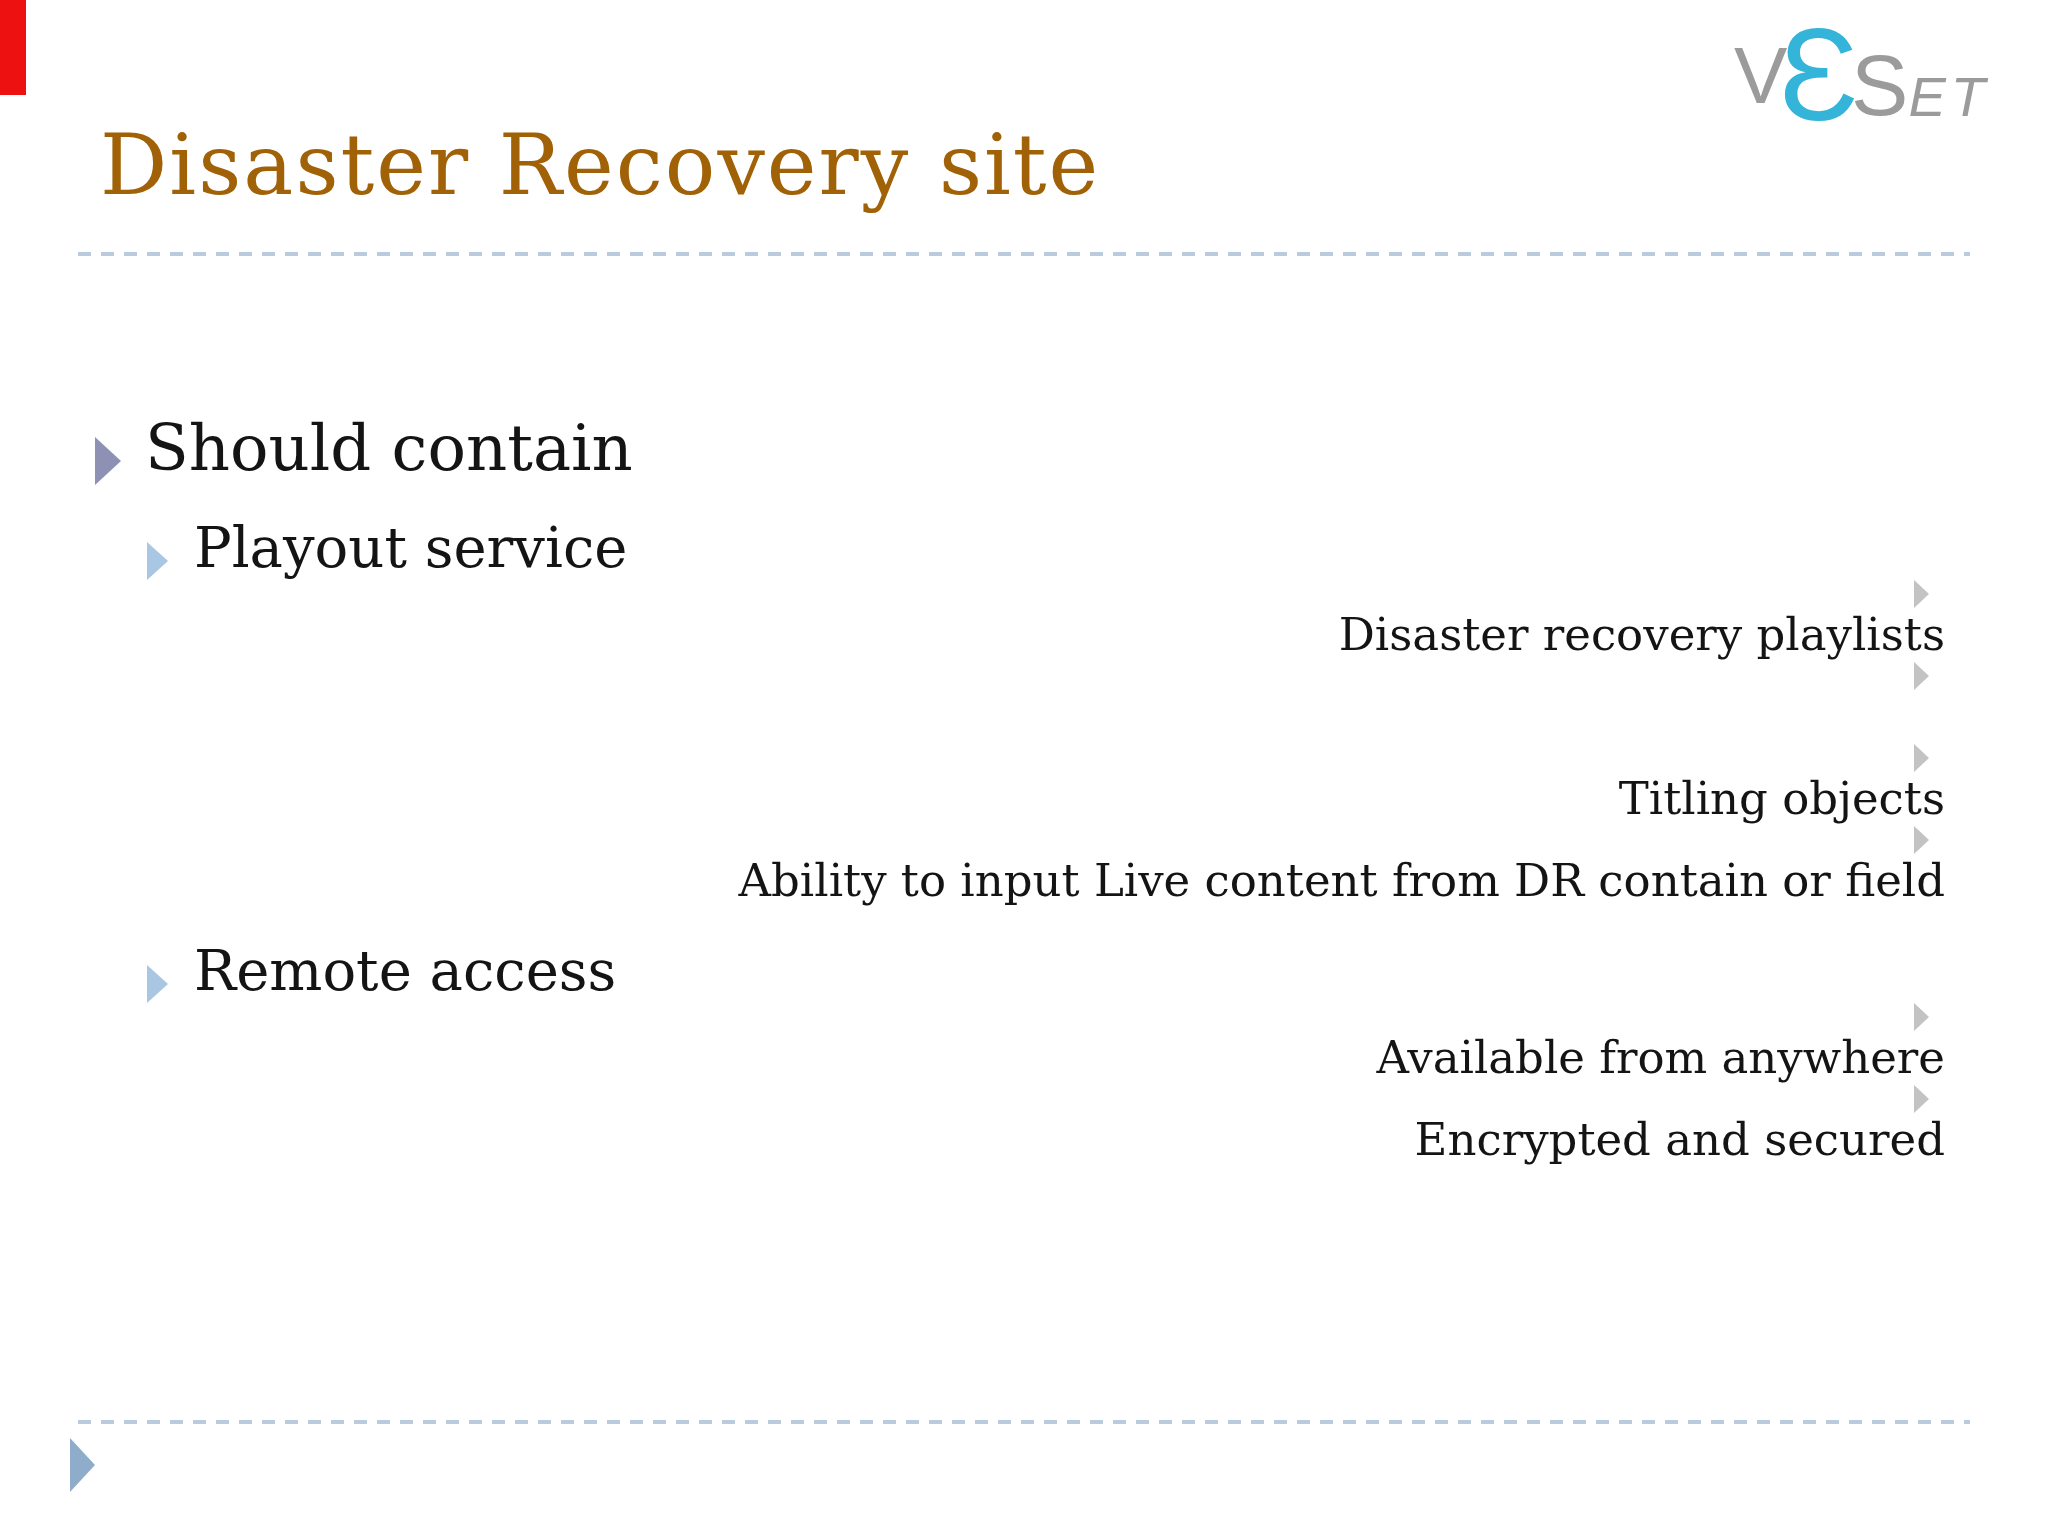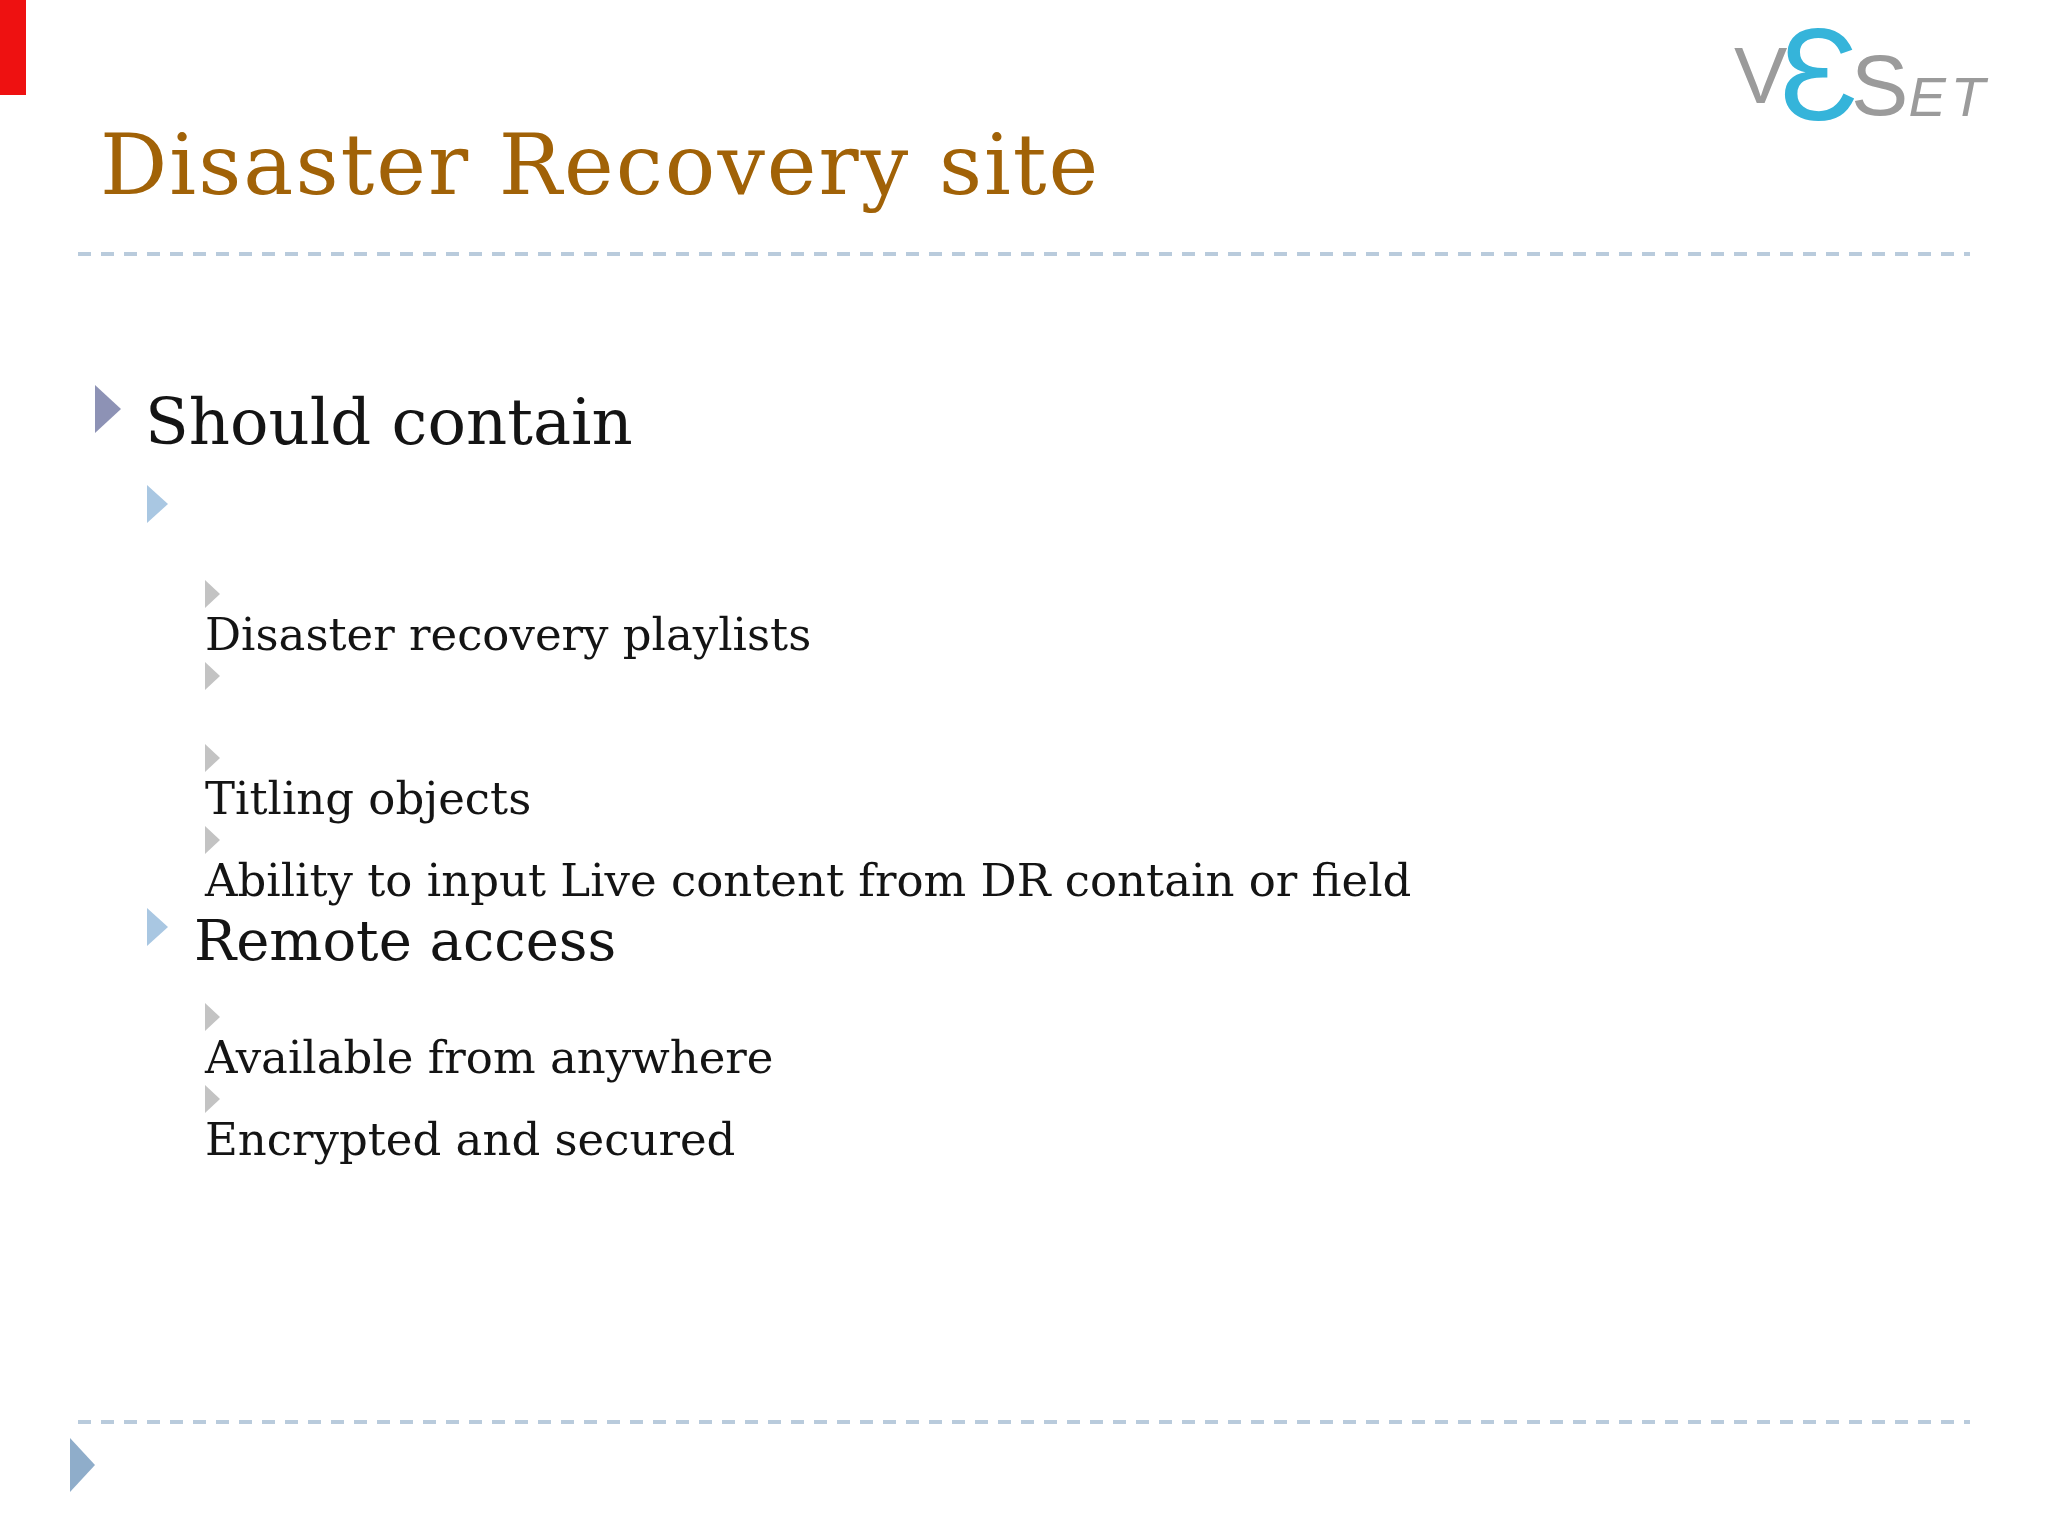--- a/index.html
+++ b/index.html
@@ -44,21 +44,21 @@
   .rule {
     position:absolute; height:4px;
     background:repeating-linear-gradient(90deg,
       #b9cbdc 0, #b9cbdc 13px, transparent 13px, transparent 23px);
   }
   .rule-top    { left:78px; top:252px;  width:1892px; }
   .rule-bottom { left:78px; top:1420px; width:1892px; }
 
   
   .content { position:absolute; left:95px; top:385px; width:1850px; color:#141414; }
-  .row { display:flex; align-items:flex-start; white-space:nowrap; }
+  .row { display:flex; align-items:flex-end; white-space:nowrap; }
   .l1 { font-size:64px; height:100px; }
   .l2 { font-size:56px; height:95px;  margin-left:52px; }
   .l3 { font-size:45px; height:82px;  margin-left:110px;flex-direction:column; }
 
   .tri { flex:0 0 auto; width:0; height:0; border-style:solid; }
   .tri-1 { border-width:24px 0 24px 26px; border-color:transparent transparent transparent #8d92b5; margin-right:24px; }
   .tri-2 { border-width:19px 0 19px 21px; border-color:transparent transparent transparent #a9c7e2; margin-right:26px; }
   .tri-3 { border-width:14px 0 14px 15px; border-color:transparent transparent transparent #c3c3c3; margin-right:16px; }
 
   
@@ -88,20 +88,21 @@
 
   <div class="content">
 
     <div class="row l1">
       <span class="tri tri-1"></span>
       <span>Should contain</span>
     </div>
 
     <div class="row l2">
       <span class="tri tri-2"></span>
+      <span>Playout service</span>
     </div>
 
     <div class="row l3">
       <span class="tri tri-3"></span>
       <span>Disaster recovery playlists</span>
     </div>
 
     <div class="row l3">
       <span class="tri tri-3"></span>
     </div>

